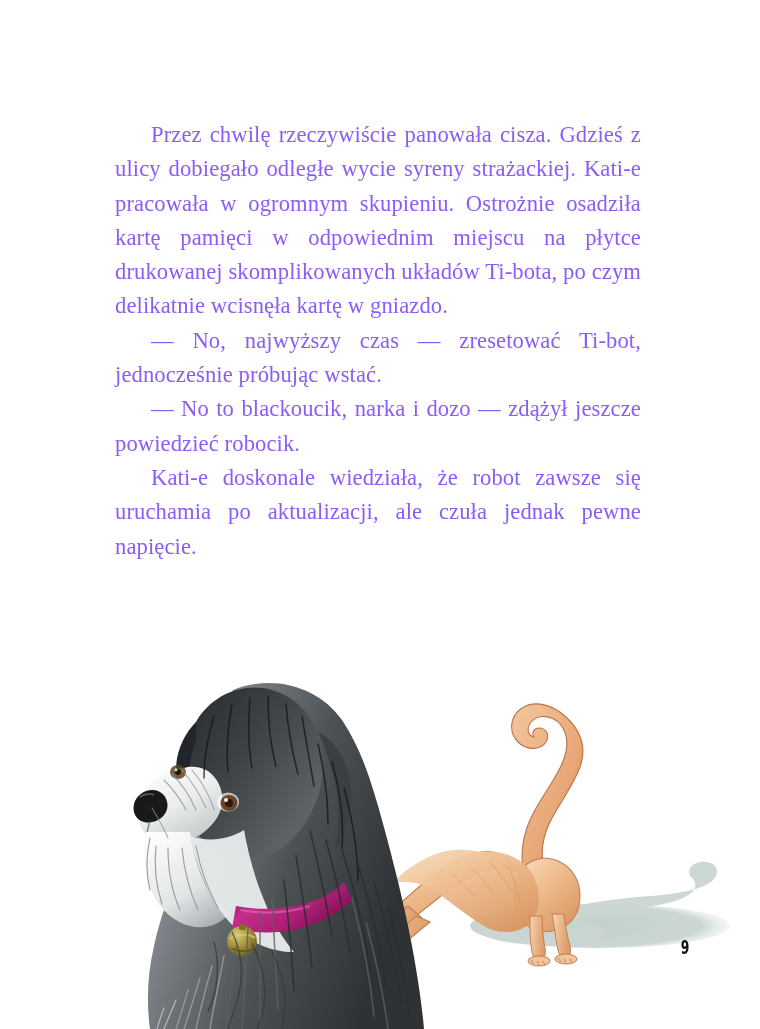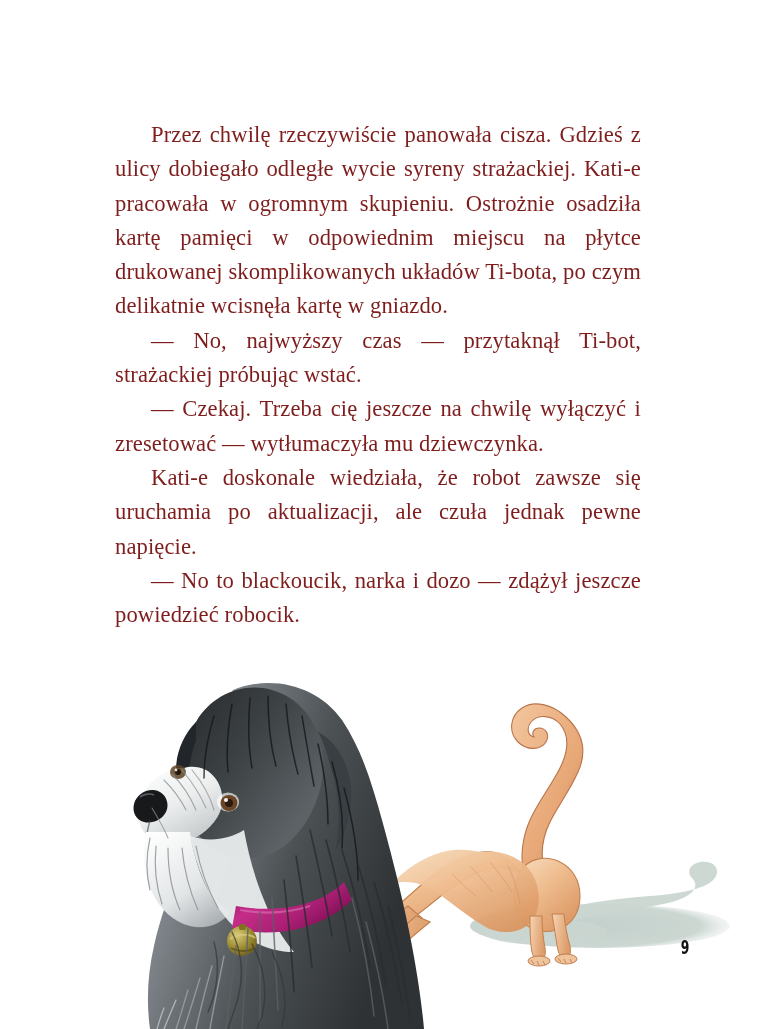--- a/index.html
+++ b/index.html
@@ -20,21 +20,21 @@
   .text-block {
     position: absolute;
     left: 115px;
     top: 118px;
     width: 526px;
   }
   .para {
     margin: 0;
     font-size: 22.6px;
     line-height: 34.3px;
-    color: #7f1d1d;
+    color: #8b5cf6;
     text-align: justify;
     text-justify: inter-word;
     text-indent: 36px;
     hyphens: manual;
     letter-spacing: 0.1px;
   }
   .para.last-line-left {
     text-align-last: left;
   }
 
@@ -69,24 +69,23 @@
     height: 369px;
   }
 </style>
 </head>
 <body>
 
 <div class="page">
 
   <div class="text-block">
     <p class="para">Przez chwilę rzeczywiście panowała cisza. Gdzieś z ulicy dobiegało odległe wycie syreny strażackiej. Kati-e pracowała w ogromnym skupieniu. Ostrożnie osadziła kartę pamięci w odpowiednim miejscu na płytce drukowanej skomplikowanych układów Ti-bota, po czym delikatnie wcisnęła kartę w gniazdo.</p>
-    <p class="para last-line-left">— No, najwyższy czas — przytaknął Ti-bot, strażackiej próbując wstać.</p>
-    <p class="para last-line-left">— Czekaj. Trzeba cię jeszcze na chwilę wyłączyć i zresetować — wytłumaczyła mu dziewczynka.</p>
+    <p class="para last-line-left">— No, najwyższy czas — zresetować Ti-bot, jednocześnie próbując wstać.</p>
+    <p class="para last-line-left">— No to blackoucik, narka i dozo — zdążył jeszcze powiedzieć robocik.</p>
     <p class="para last-line-left">Kati-e doskonale wiedziała, że robot zawsze się uruchamia po aktualizacji, ale czuła jednak pewne napięcie.</p>
-    <p class="para last-line-left">— No to blackoucik, narka i dozo — zdążył jeszcze powiedzieć robocik.</p>
   </div>
 
   <div class="illustration">
     <svg viewBox="0 0 760 369" xmlns="http://www.w3.org/2000/svg" aria-hidden="true">
       <defs>
 
         <linearGradient id="gDogBody" x1="0" y1="0" x2="1" y2="0.4">
           <stop offset="0%" stop-color="#c9cdd0"></stop>
           <stop offset="28%" stop-color="#7e8489"></stop>
           <stop offset="62%" stop-color="#4c5154"></stop>

